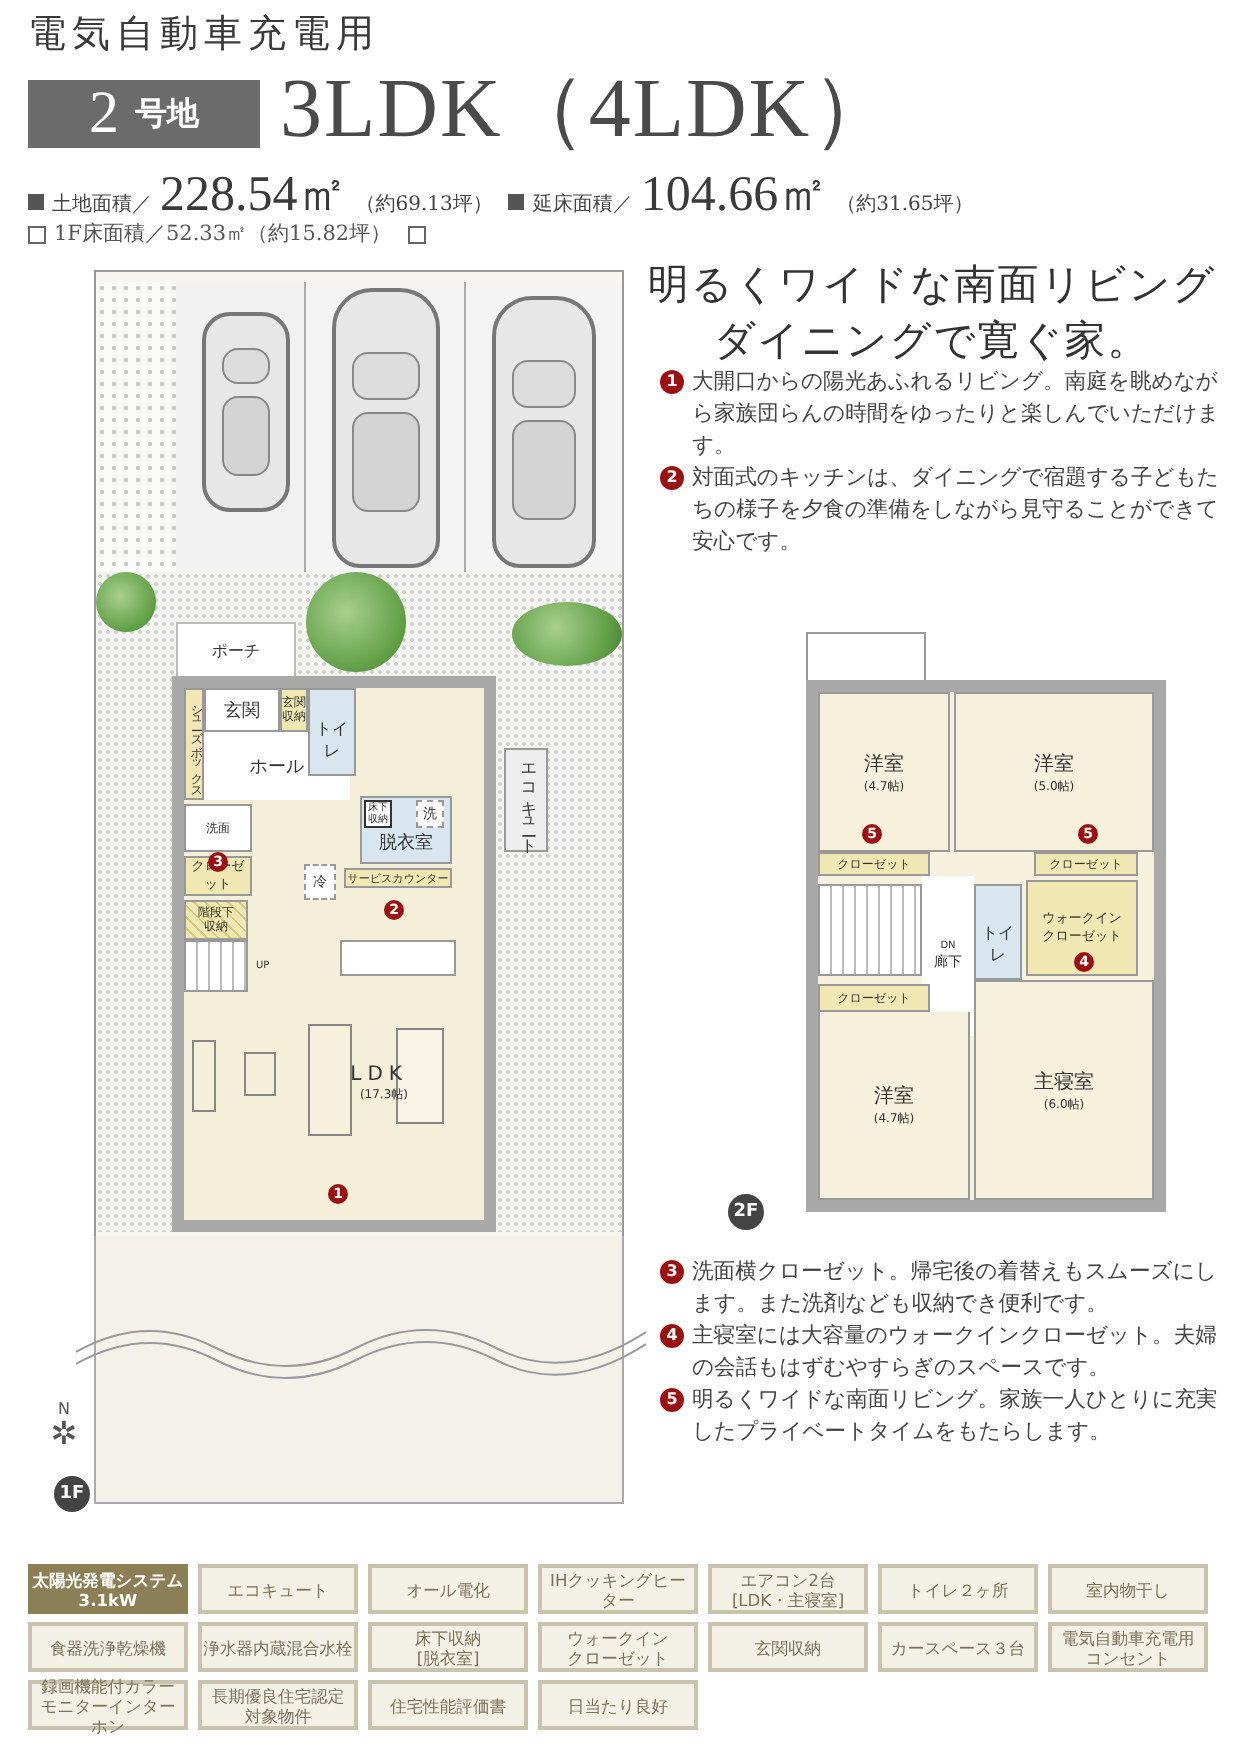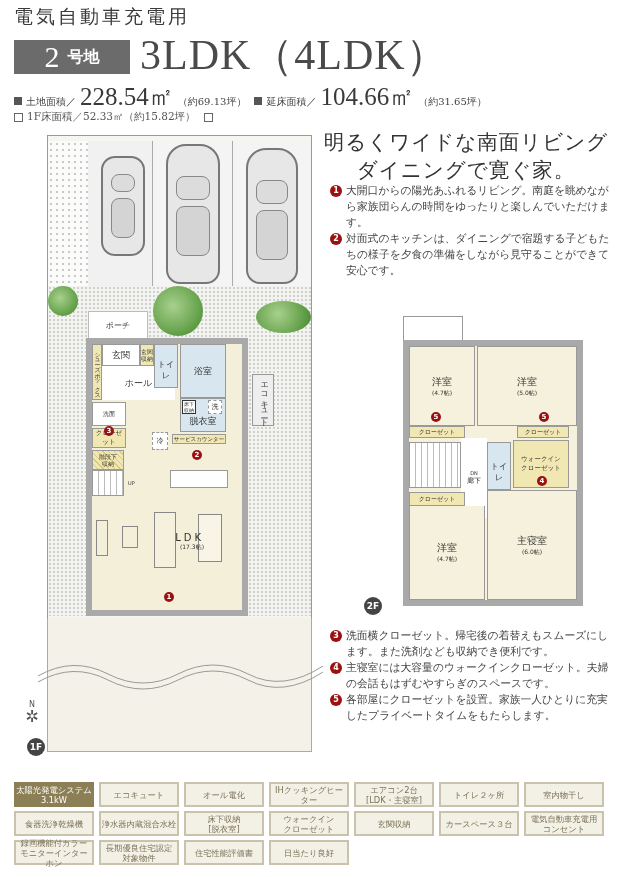--- a/index.html
+++ b/index.html
@@ -42,21 +42,21 @@
   .feat .t { flex: 1; }
   .features2 { left: 330px; top: 628px; width: 285px; font-size: 10.8px; line-height: 16px; color: #444; font-family: "DejaVu Sans", sans-serif; }
 
   
   .f2 { left: 403px; top: 340px; width: 180px; height: 266px; border: 6px solid #a9a9a9; background: #f6f1dc; padding-left: 16px; }
   .balcony { left: 403px; top: 316px; width: 60px; height: 26px; border: 1px solid #999; background: #fff; }
 
   
   .equip { left: 14px; top: 782px; width: 600px; display: grid; grid-template-columns: repeat(7, 80px); grid-auto-rows: 25px; column-gap: 5px; row-gap: 4px; }
   .eq { border: 2px solid #c9c2ad; background: #f3f0e5; color: #7a7259; font-size: 8.3px; line-height: 10px; display: flex; align-items: center; justify-content: center; text-align: center; white-space: pre-line; font-family: "DejaVu Sans", sans-serif; }
-  .eq.active { background: #8c7f56; border-color: #8c7f56; color: #fff; font-weight: normal; }
+  .eq.active { background: #8c7f56; border-color: #8c7f56; color: #fff; font-weight: bold; }
 </style>
 </head>
 <body>
 
 <div class="abs project-name">電気自動車充電用</div>
 <div class="abs lot-badge">
   <span class="num">2</span>
   <span class="lbl">号地</span>
 </div>
 <div class="abs layout-title">3LDK（4LDK）</div>
@@ -115,23 +115,20 @@
     <div class="room white" style="left:10px;top:0;width:38px;height:22px;font-size:9px;">
         <span>玄関</span>
       </div>
     <div class="room closet" style="left:48px;top:0;width:14px;height:22px;font-size:6px;white-space:pre-line;line-height:7px;"><span>玄関
 収納</span></div>
     <div class="room white" style="left:10px;top:22px;width:73px;height:34px;font-size:9px;border:none;">
         <span>ホール</span>
       </div>
     <div class="room wet" style="left:62px;top:0;width:24px;height:44px;font-size:8px;align-items:flex-end;padding-bottom:6px;">
         <span>トイレ</span>
-      </div>
-    <div class="room wet" style="left:88px;top:0;width:46px;height:54px;font-size:9px;">
-        <span>浴室</span>
       </div>
     <div class="room white" style="left:0;top:58px;width:34px;height:24px;font-size:6px;">
         <span>洗面</span>
       </div>
     <div class="room wet" style="left:88px;top:54px;width:46px;height:34px;font-size:9px;align-items:flex-end;padding-bottom:3px;">
         <span>脱衣室</span>
       </div>
     <div class="room white" style="left:90px;top:56px;width:14px;height:14px;font-size:5px;white-space:pre-line;line-height:6px;border-color:#333;"><span>床下
 収納</span></div>
     <div class="room white" style="left:116px;top:56px;width:14px;height:14px;font-size:7px;border-style:dashed;">
@@ -241,21 +238,21 @@
   <div class="feat">
       <span class="m">3</span>
       <span class="t">洗面横クローゼット。帰宅後の着替えもスムーズにします。また洗剤なども収納でき便利です。</span>
     </div>
   <div class="feat">
       <span class="m">4</span>
       <span class="t">主寝室には大容量のウォークインクローゼット。夫婦の会話もはずむやすらぎのスペースです。</span>
     </div>
   <div class="feat">
       <span class="m">5</span>
-      <span class="t">各部屋にクローゼットを設置。家族一人ひとりに充実したプライベートタイムをもたらします。</span>
+      <span class="t">明るくワイドな南面リビング。家族一人ひとりに充実したプライベートタイムをもたらします。</span>
     </div>
 </div>
 
 <div class="abs equip">
   <div class="eq active">太陽光発電システム
 3.1kW</div>
   <div class="eq">エコキュート</div>
   <div class="eq">オール電化</div>
   <div class="eq">IHクッキングヒーター</div>
   <div class="eq">エアコン2台

